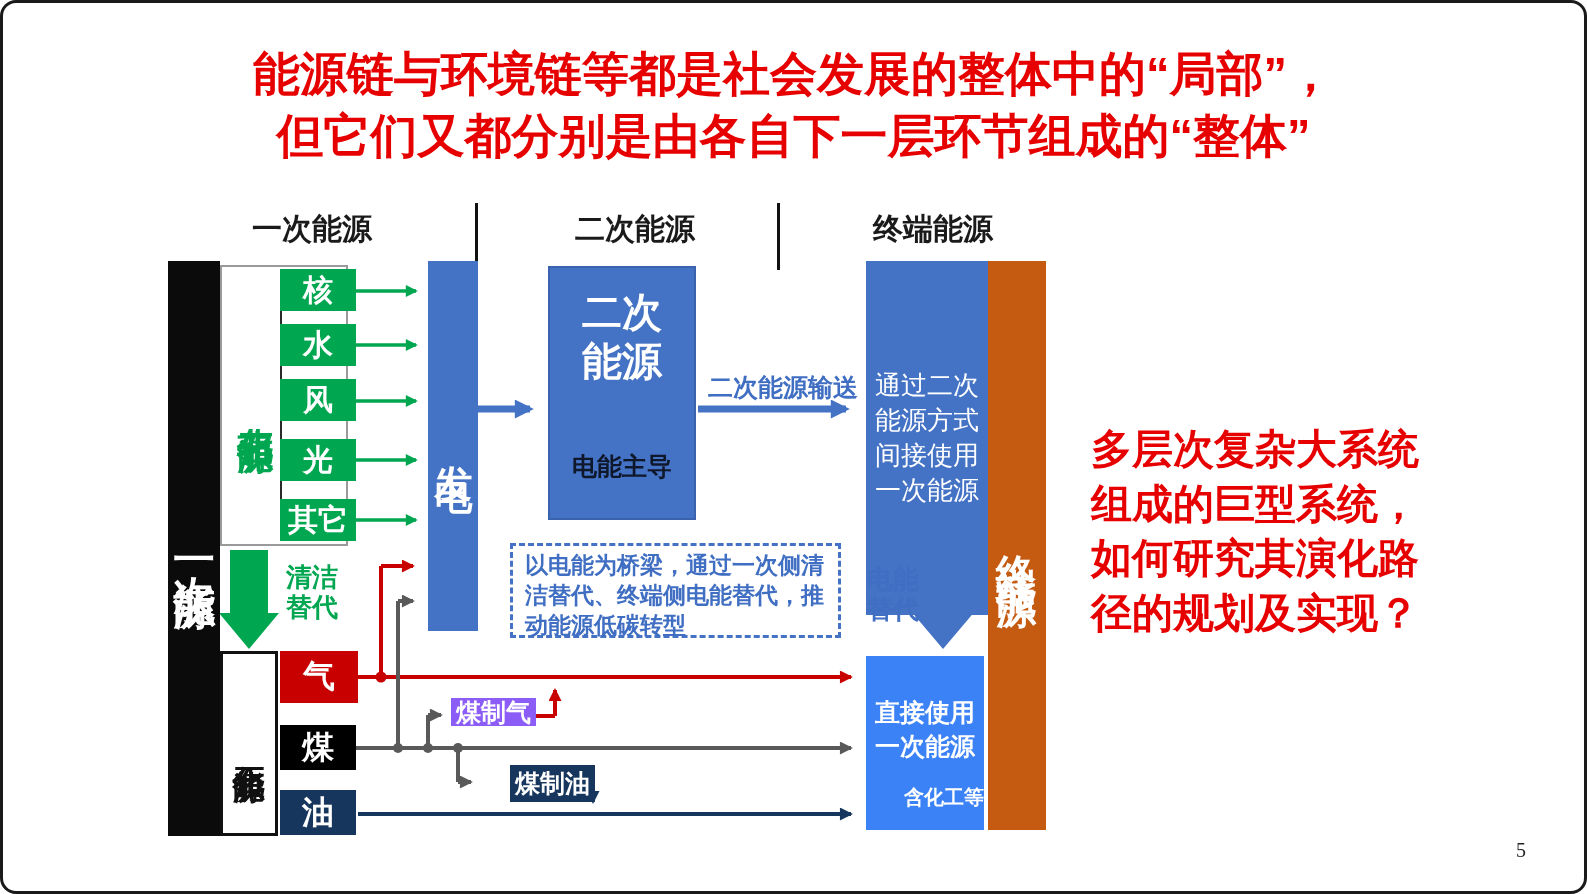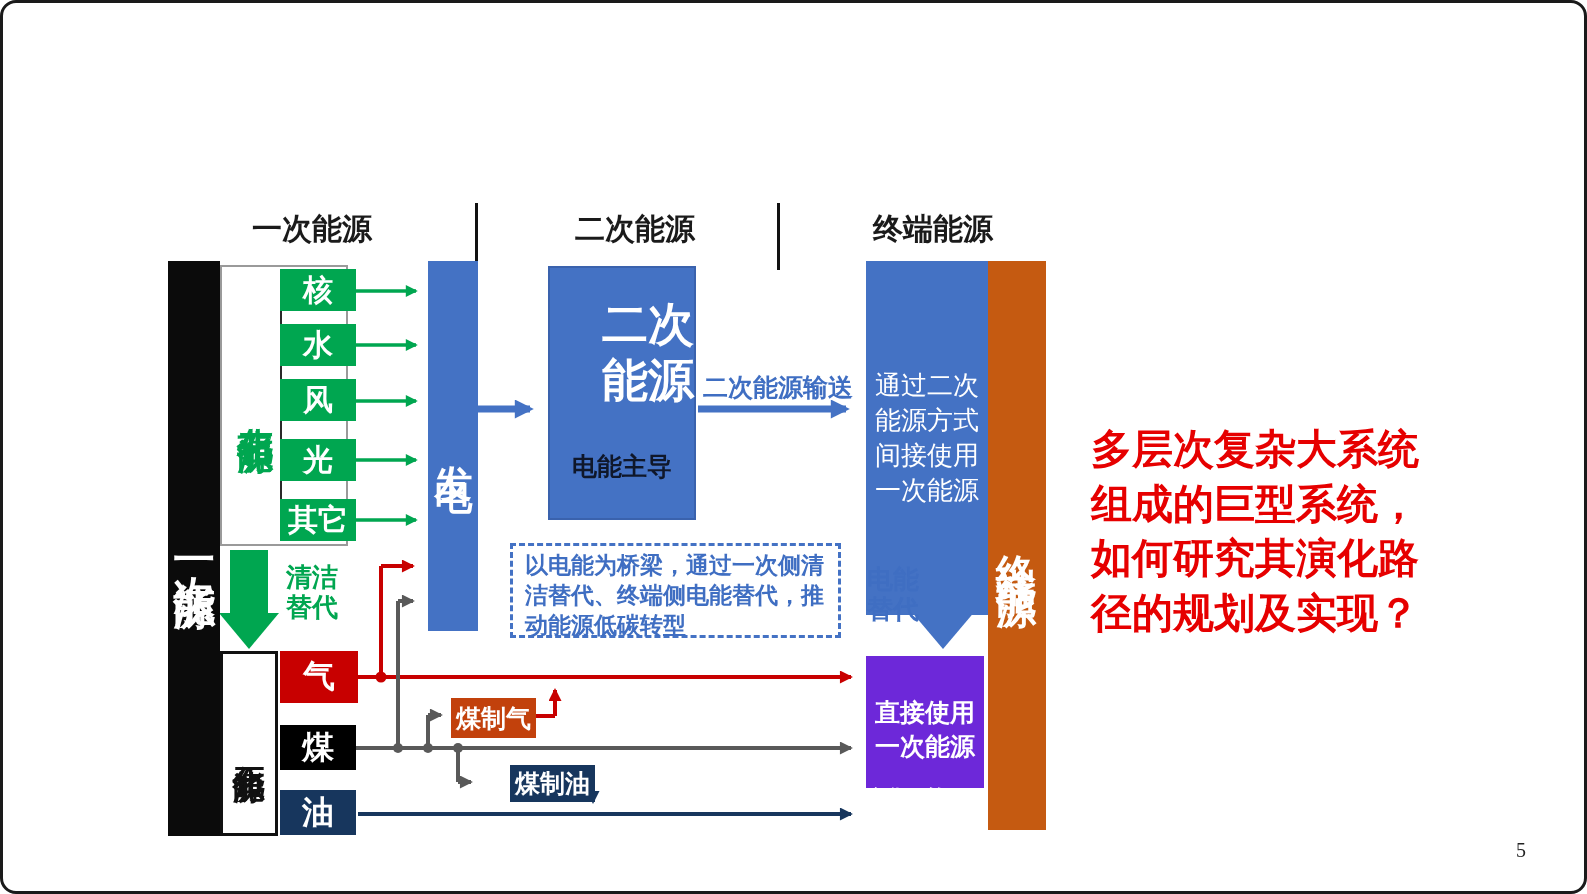--- a/index.html
+++ b/index.html
@@ -35,26 +35,26 @@
   .spine{left:277px;top:270px;width:2px;height:264px;background:#2a2a2a;}
   .srcbox{left:277px;width:76px;height:42px;background:#00a650;color:#fff;
           font-size:30px;font-weight:bold;}
   .src0{top:266px;} .src1{top:321px;} .src2{top:376px;} .src3{top:436px;} .src4{top:496px;}
 
   .fagen{left:425px;top:258px;width:50px;height:370px;background:#4472c4;
          color:#fff;font-size:38px;font-weight:bold;letter-spacing:10px;}
 
   .secondary-box{left:545px;top:263px;width:148px;height:254px;background:#4472c4;
                  border:2px solid #3a62ad;}
-  .secondary-title{left:0;top:28px;width:100%;text-align:right;color:#fff;
-                   font-size:46px;font-weight:bold;line-height:1.22;}
+  .secondary-title{left:0;top:20px;width:100%;text-align:center;color:#fff;
+                   font-size:40px;font-weight:bold;line-height:1.22;}
   .secondary-sub{left:0;top:182px;width:100%;text-align:center;color:#0f172a;
                  font-size:25px;font-weight:bold;}
 
-  .trans-label{left:700px;top:368px;width:160px;text-align:left;color:#3f6ec2;
+  .trans-label{left:700px;top:368px;width:160px;text-align:center;color:#3f6ec2;
                font-size:25px;font-weight:bold;}
 
   .indirect{left:863px;top:258px;width:122px;height:354px;background:#4472c4;
             color:#fff;font-size:26px;font-weight:normal;line-height:1.35;text-align:center;}
   .terminal-bar{left:985px;top:258px;width:58px;height:569px;background:#c55a11;
                 color:#fff;font-size:40px;font-weight:bold;letter-spacing:12px;}
 
   .clean-label{left:283px;top:560px;width:70px;color:#00a650;font-size:26px;
                font-weight:bold;line-height:1.15;}
   .elec-label{left:858px;top:562px;width:64px;color:#3f6ec2;font-size:26px;
@@ -62,48 +62,52 @@
 
   .fossil{left:217px;top:648px;width:58px;height:185px;background:#fff;
           border:3px solid #111;color:#111;font-size:32px;font-weight:bold;letter-spacing:2px;}
   .gas{left:277px;top:648px;width:78px;height:52px;background:#c80000;color:#fff;
        font-size:32px;font-weight:bold;}
   .coal{left:277px;top:722px;width:76px;height:45px;background:#000;color:#fff;
         font-size:32px;font-weight:bold;}
   .oil{left:277px;top:787px;width:76px;height:45px;background:#17365d;color:#fff;
        font-size:32px;font-weight:bold;}
 
-  .cmg{left:448px;top:695px;width:85px;height:40px;background:#c2410c;color:#fff;
+  .cmg{left:448px;top:695px;width:85px;height:28px;background:#8b5cf6;color:#fff;
        font-size:25px;font-weight:bold;}
   .cmo{left:478px;top:762px;width:85px;height:37px;background:#17365d;color:#fff;
        font-size:25px;font-weight:bold;margin-left:29px;}
 
   .dashedbox{left:507px;top:540px;width:331px;height:95px;border:3px dashed #4472c4;
              color:#3f6ec2;font-size:23px;font-weight:bold;line-height:1.3;
              padding:5px 12px;}
 
-  .direct{left:863px;top:653px;width:118px;height:132px;background:#6d28d9;}
+  .direct{left:863px;top:653px;width:118px;height:174px;background:#3b82f6;}
   .direct-main{left:0;top:40px;width:100%;text-align:center;color:#fff;
                font-size:25px;font-weight:bold;line-height:1.35;}
-  .direct-note{left:0;top:128px;width:100%;text-align:left;color:#fff;
+  .direct-note{left:0;top:128px;width:100%;text-align:right;color:#fff;
                font-size:20px;font-weight:bold;}
 
   .side-note{left:1088px;top:419px;width:350px;color:#e60000;font-size:41px;
              font-weight:bold;line-height:1.33;}
 
   .pagenum{left:1498px;top:836px;width:40px;text-align:center;color:#222;
            font-size:20px;font-family:"Liberation Serif", serif;}
 
   svg.layer{position:absolute;left:0;top:0;pointer-events:none;}
 </style>
 </head>
 <body>
 
 <div id="slide">
 
+  <div class="abs title">
+    <div>能源链与环境链等都是社会发展的整体中的“局部”，</div>
+    <div>但它们又都分别是由各自下一层环节组成的“整体”</div>
+  </div>
 
   <div class="abs colhdr hdr1">一次能源</div>
   <div class="abs colhdr hdr2">二次能源</div>
   <div class="abs colhdr hdr3">终端能源</div>
   <div class="abs hdiv hdiv1"></div>
   <div class="abs hdiv hdiv2"></div>
 
   <svg class="layer" width="1587" height="894" viewBox="0 0 1587 894">
     <defs>
       <marker id="ag" viewBox="0 0 10 10" refX="8.5" refY="5" markerUnits="userSpaceOnUse" markerWidth="13" markerHeight="12" orient="auto">

